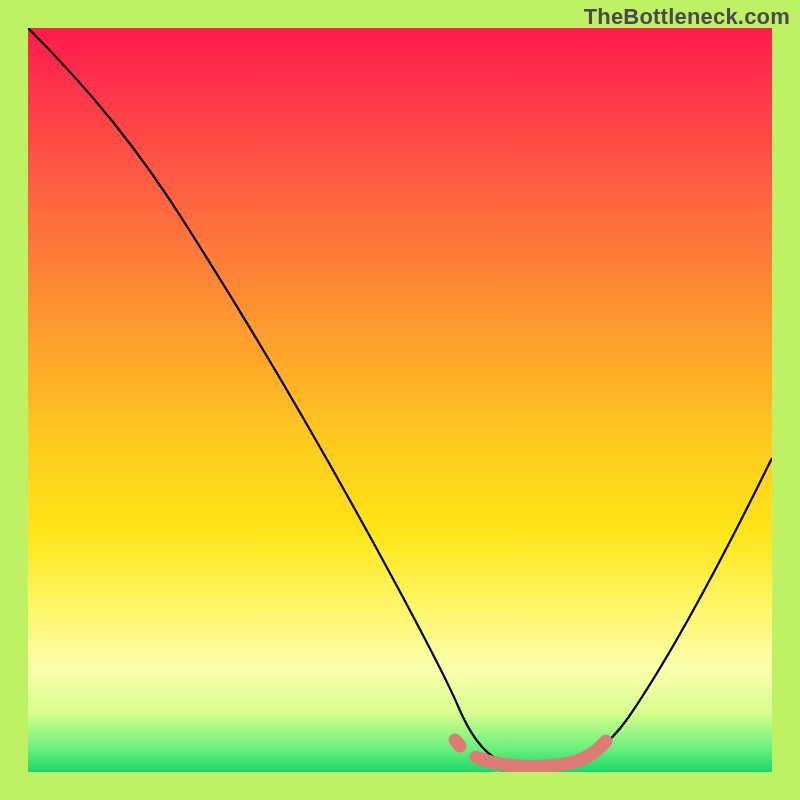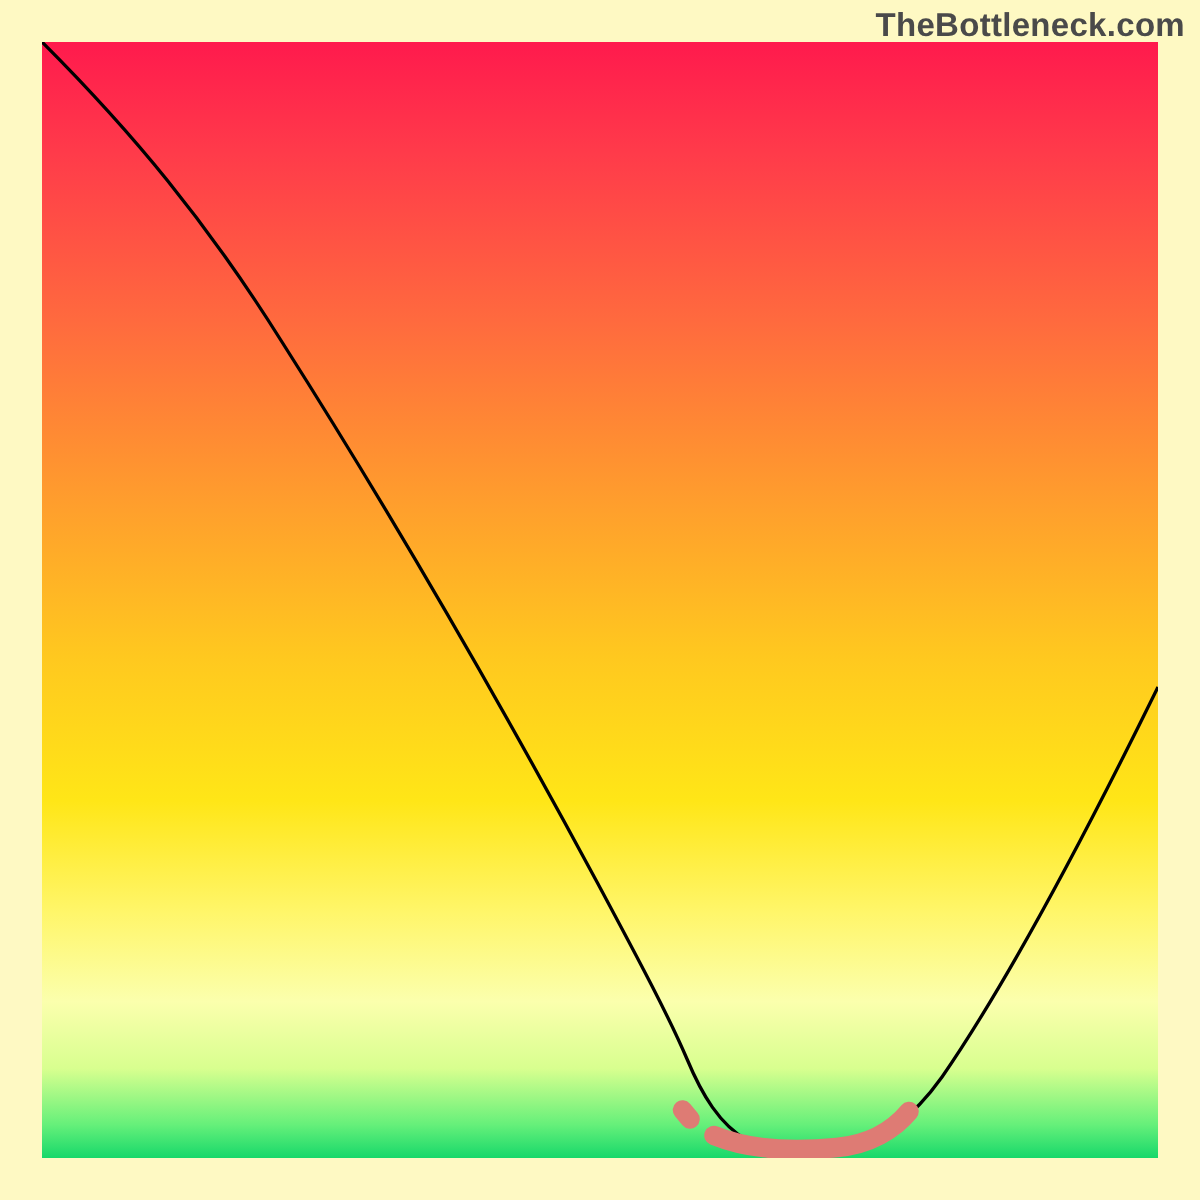--- a/index.html
+++ b/index.html
@@ -8,21 +8,21 @@
     width: 800px;
     height: 800px;
     background: #000;
     overflow: hidden;
     font-family: Arial, Helvetica, sans-serif;
   }
   .frame {
     position: relative;
     width: 800px;
     height: 800px;
-    background: #fef9c3;
+    background: #bef264;
   }
   .watermark {
     position: absolute;
     top: 4px;
     right: 10px;
     color: #4a4a4a;
     font-size: 22px;
     font-weight: 600;
     letter-spacing: 0.2px;
     user-select: none;

